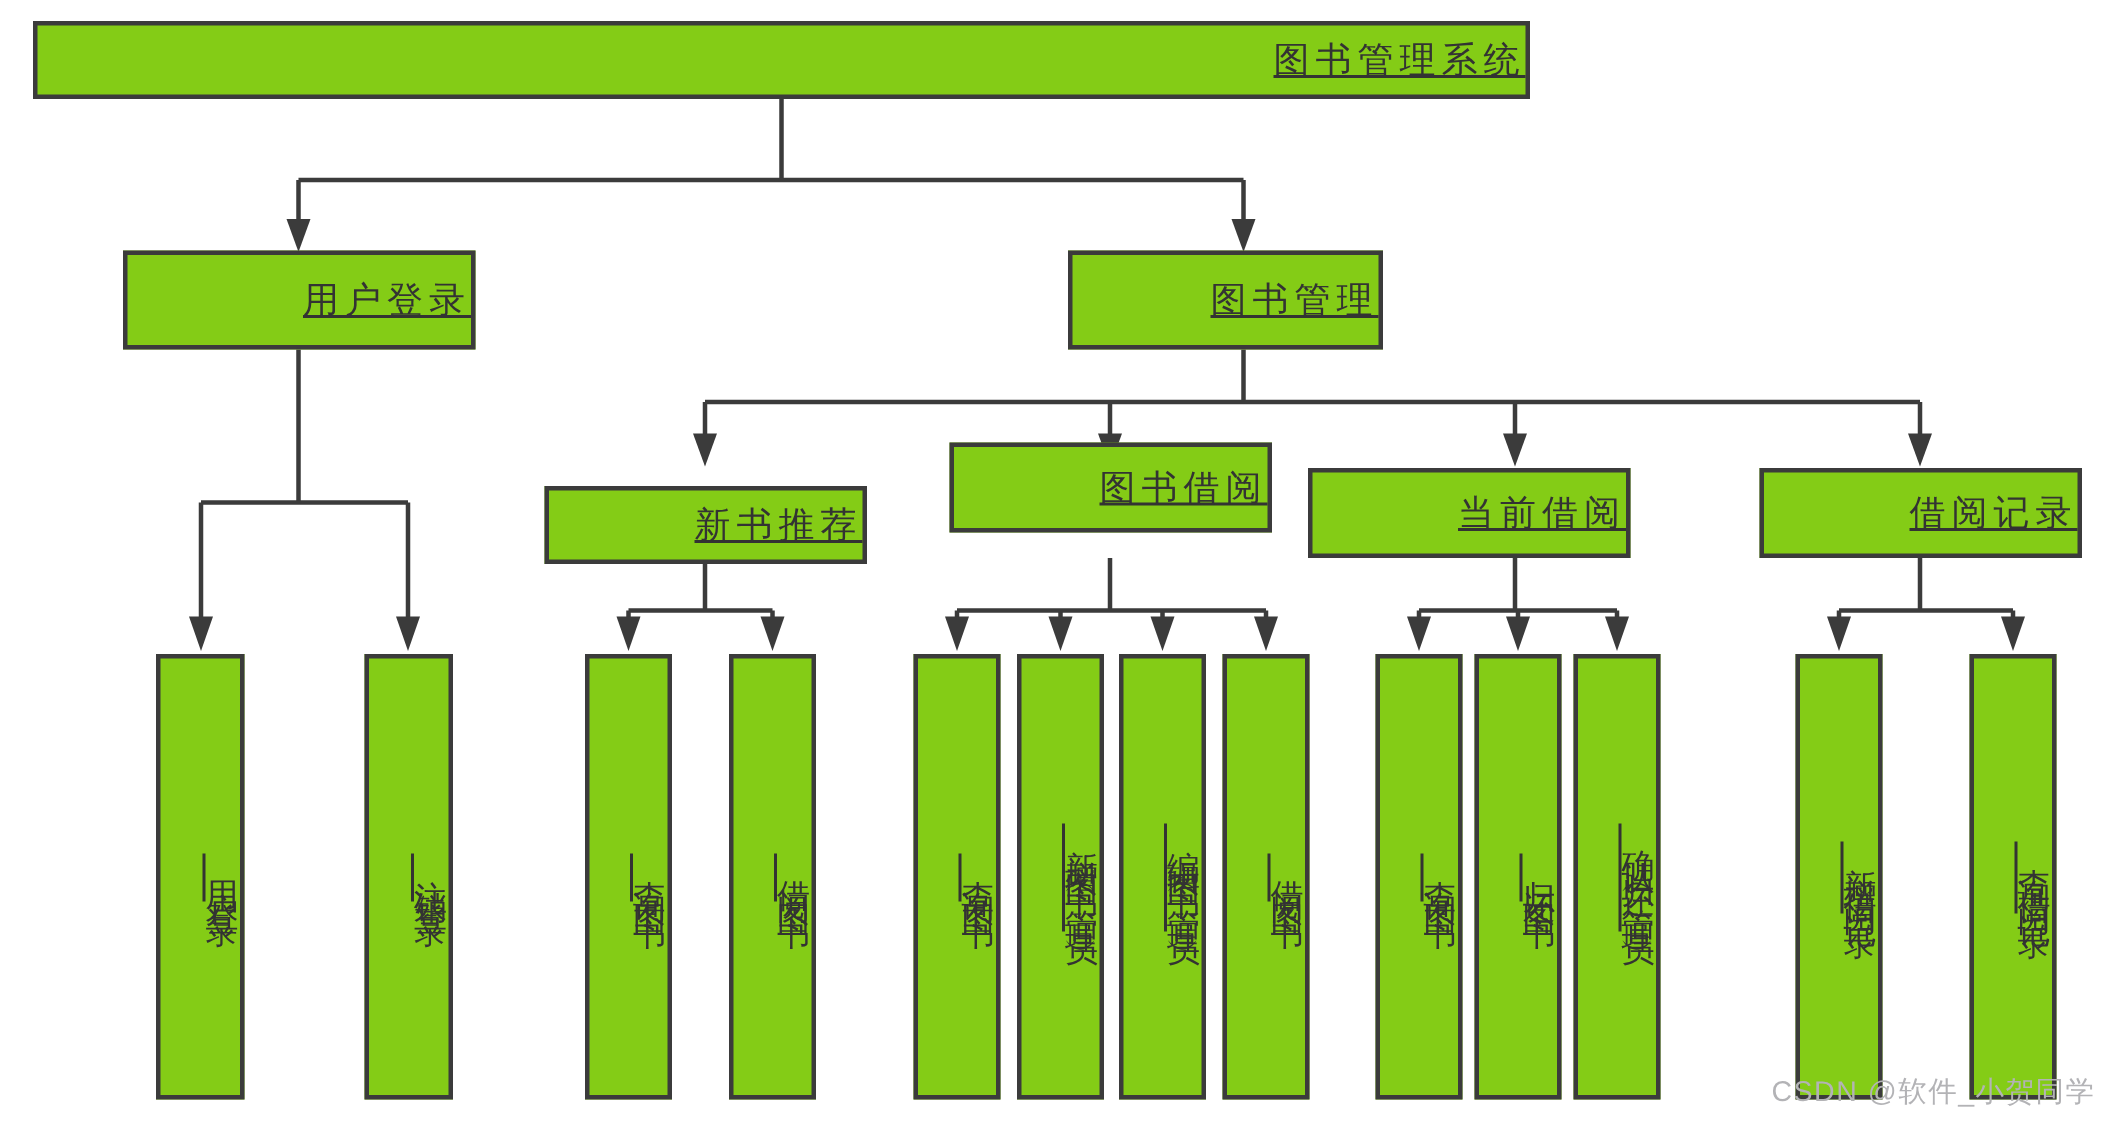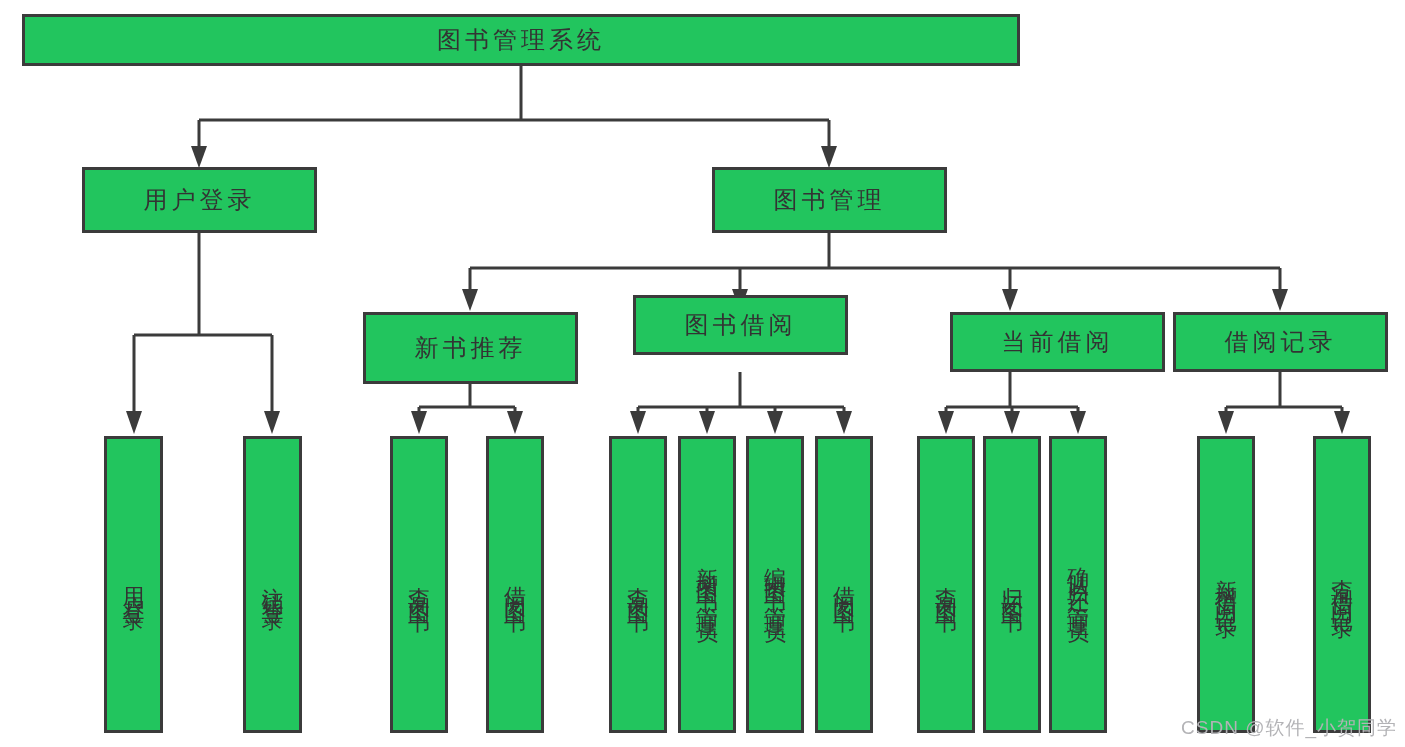--- a/index.html
+++ b/index.html
@@ -29,24 +29,25 @@
     stroke-width: 3;
     fill: none;
   }
   .connectors polygon {
     fill: var(--line);
     stroke: none;
   }
   .box {
     position: absolute;
     border: 3px solid var(--line);
-    background: #22c55e;
+    background: #84cc16;
     display: flex;
     align-items: center;
-    justify-content: center;
+    justify-content: flex-end;
+    text-decoration: underline;
   }
   .hbox span {
     font-size: 24px;
     letter-spacing: 4px;
     white-space: nowrap;
     color: var(--text);
   }
   .vbox span {
     writing-mode: vertical-rl;
     text-orientation: mixed;
@@ -123,31 +124,31 @@
     </g>
   </svg>
 
   <div class="box hbox" style="left:22px; top:14px; width:998px; height:52px">
     <span>图书管理系统</span>
   </div>
 
   <div class="box hbox" style="left:82px; top:167px; width:235px; height:66px">
     <span>用户登录</span>
   </div>
-  <div class="box hbox" style="left:712px; top:167px; width:235px; height:66px">
+  <div class="box hbox" style="left:712px; top:167px; width:210px; height:66px">
     <span>图书管理</span>
   </div>
 
-  <div class="box hbox" style="left:363px; top:312px; width:215px; height:72px">
+  <div class="box hbox" style="left:363px; top:324px; width:215px; height:52px">
     <span>新书推荐</span>
   </div>
   <div class="box hbox" style="left:633px; top:295px; width:215px; height:60px">
     <span>图书借阅</span>
   </div>
-  <div class="box hbox" style="left:950px; top:312px; width:215px; height:60px">
+  <div class="box hbox" style="left:872px; top:312px; width:215px; height:60px">
     <span>当前借阅</span>
   </div>
   <div class="box hbox" style="left:1173px; top:312px; width:215px; height:60px">
     <span>借阅记录</span>
   </div>
 
   <div class="box vbox" style="left:104px; top:436px; width:59px; height:297px">
     <span>用户登录</span>
   </div>
   <div class="box vbox" style="left:243px; top:436px; width:59px; height:297px">

